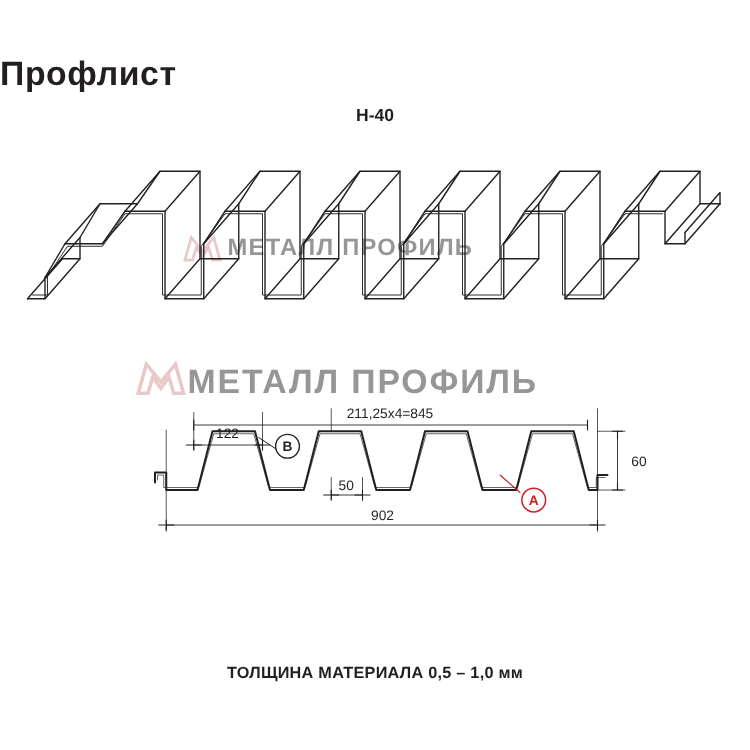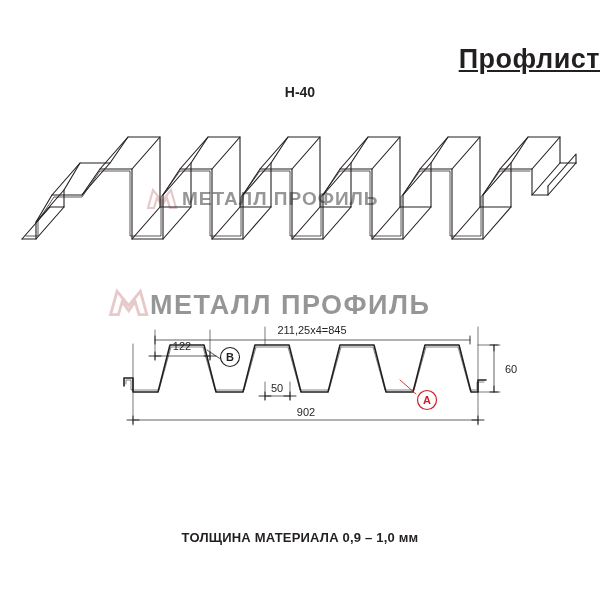--- a/index.html
+++ b/index.html
@@ -17,25 +17,24 @@
   }
   #sheet {
     position: absolute;
     left: 0; top: 0;
     width: 600px; height: 600px;
   }
   .title {
     position: absolute;
     left: 0; right: 0;
     top: 44px;
-    text-align: right;
+    text-align: left;
     font-size: 27px;
     font-weight: bold;
     letter-spacing: 0.5px;
-    text-decoration: underline;
   }
   .subtitle {
     position: absolute;
     left: 0; right: 0;
     top: 84px;
     text-align: center;
     font-size: 14px;
     font-weight: bold;
   }
   .footnote {
@@ -193,13 +192,13 @@
     <text x="427" y="404" text-anchor="middle" font-family="Liberation Sans, sans-serif" font-size="11" font-weight="bold" fill="#cc2127">A</text>
   </g>
 
   <text x="312" y="334" text-anchor="middle" font-family="Liberation Sans, sans-serif" font-size="11" fill="#231f20">211,25х4=845</text>
   <text x="182" y="350" text-anchor="middle" font-family="Liberation Sans, sans-serif" font-size="11" fill="#231f20">122</text>
   <text x="277" y="392" text-anchor="middle" font-family="Liberation Sans, sans-serif" font-size="11" fill="#231f20">50</text>
   <text x="306" y="416" text-anchor="middle" font-family="Liberation Sans, sans-serif" font-size="11" fill="#231f20">902</text>
   <text x="505" y="373" text-anchor="start" font-family="Liberation Sans, sans-serif" font-size="11" fill="#231f20">60</text>
 </svg>
 
-<div class="footnote">ТОЛЩИНА МАТЕРИАЛА 0,9 – 1,0 мм</div>
+<div class="footnote">ТОЛЩИНА МАТЕРИАЛА 0,5 – 1,0 мм</div>
 
 </body></html>

